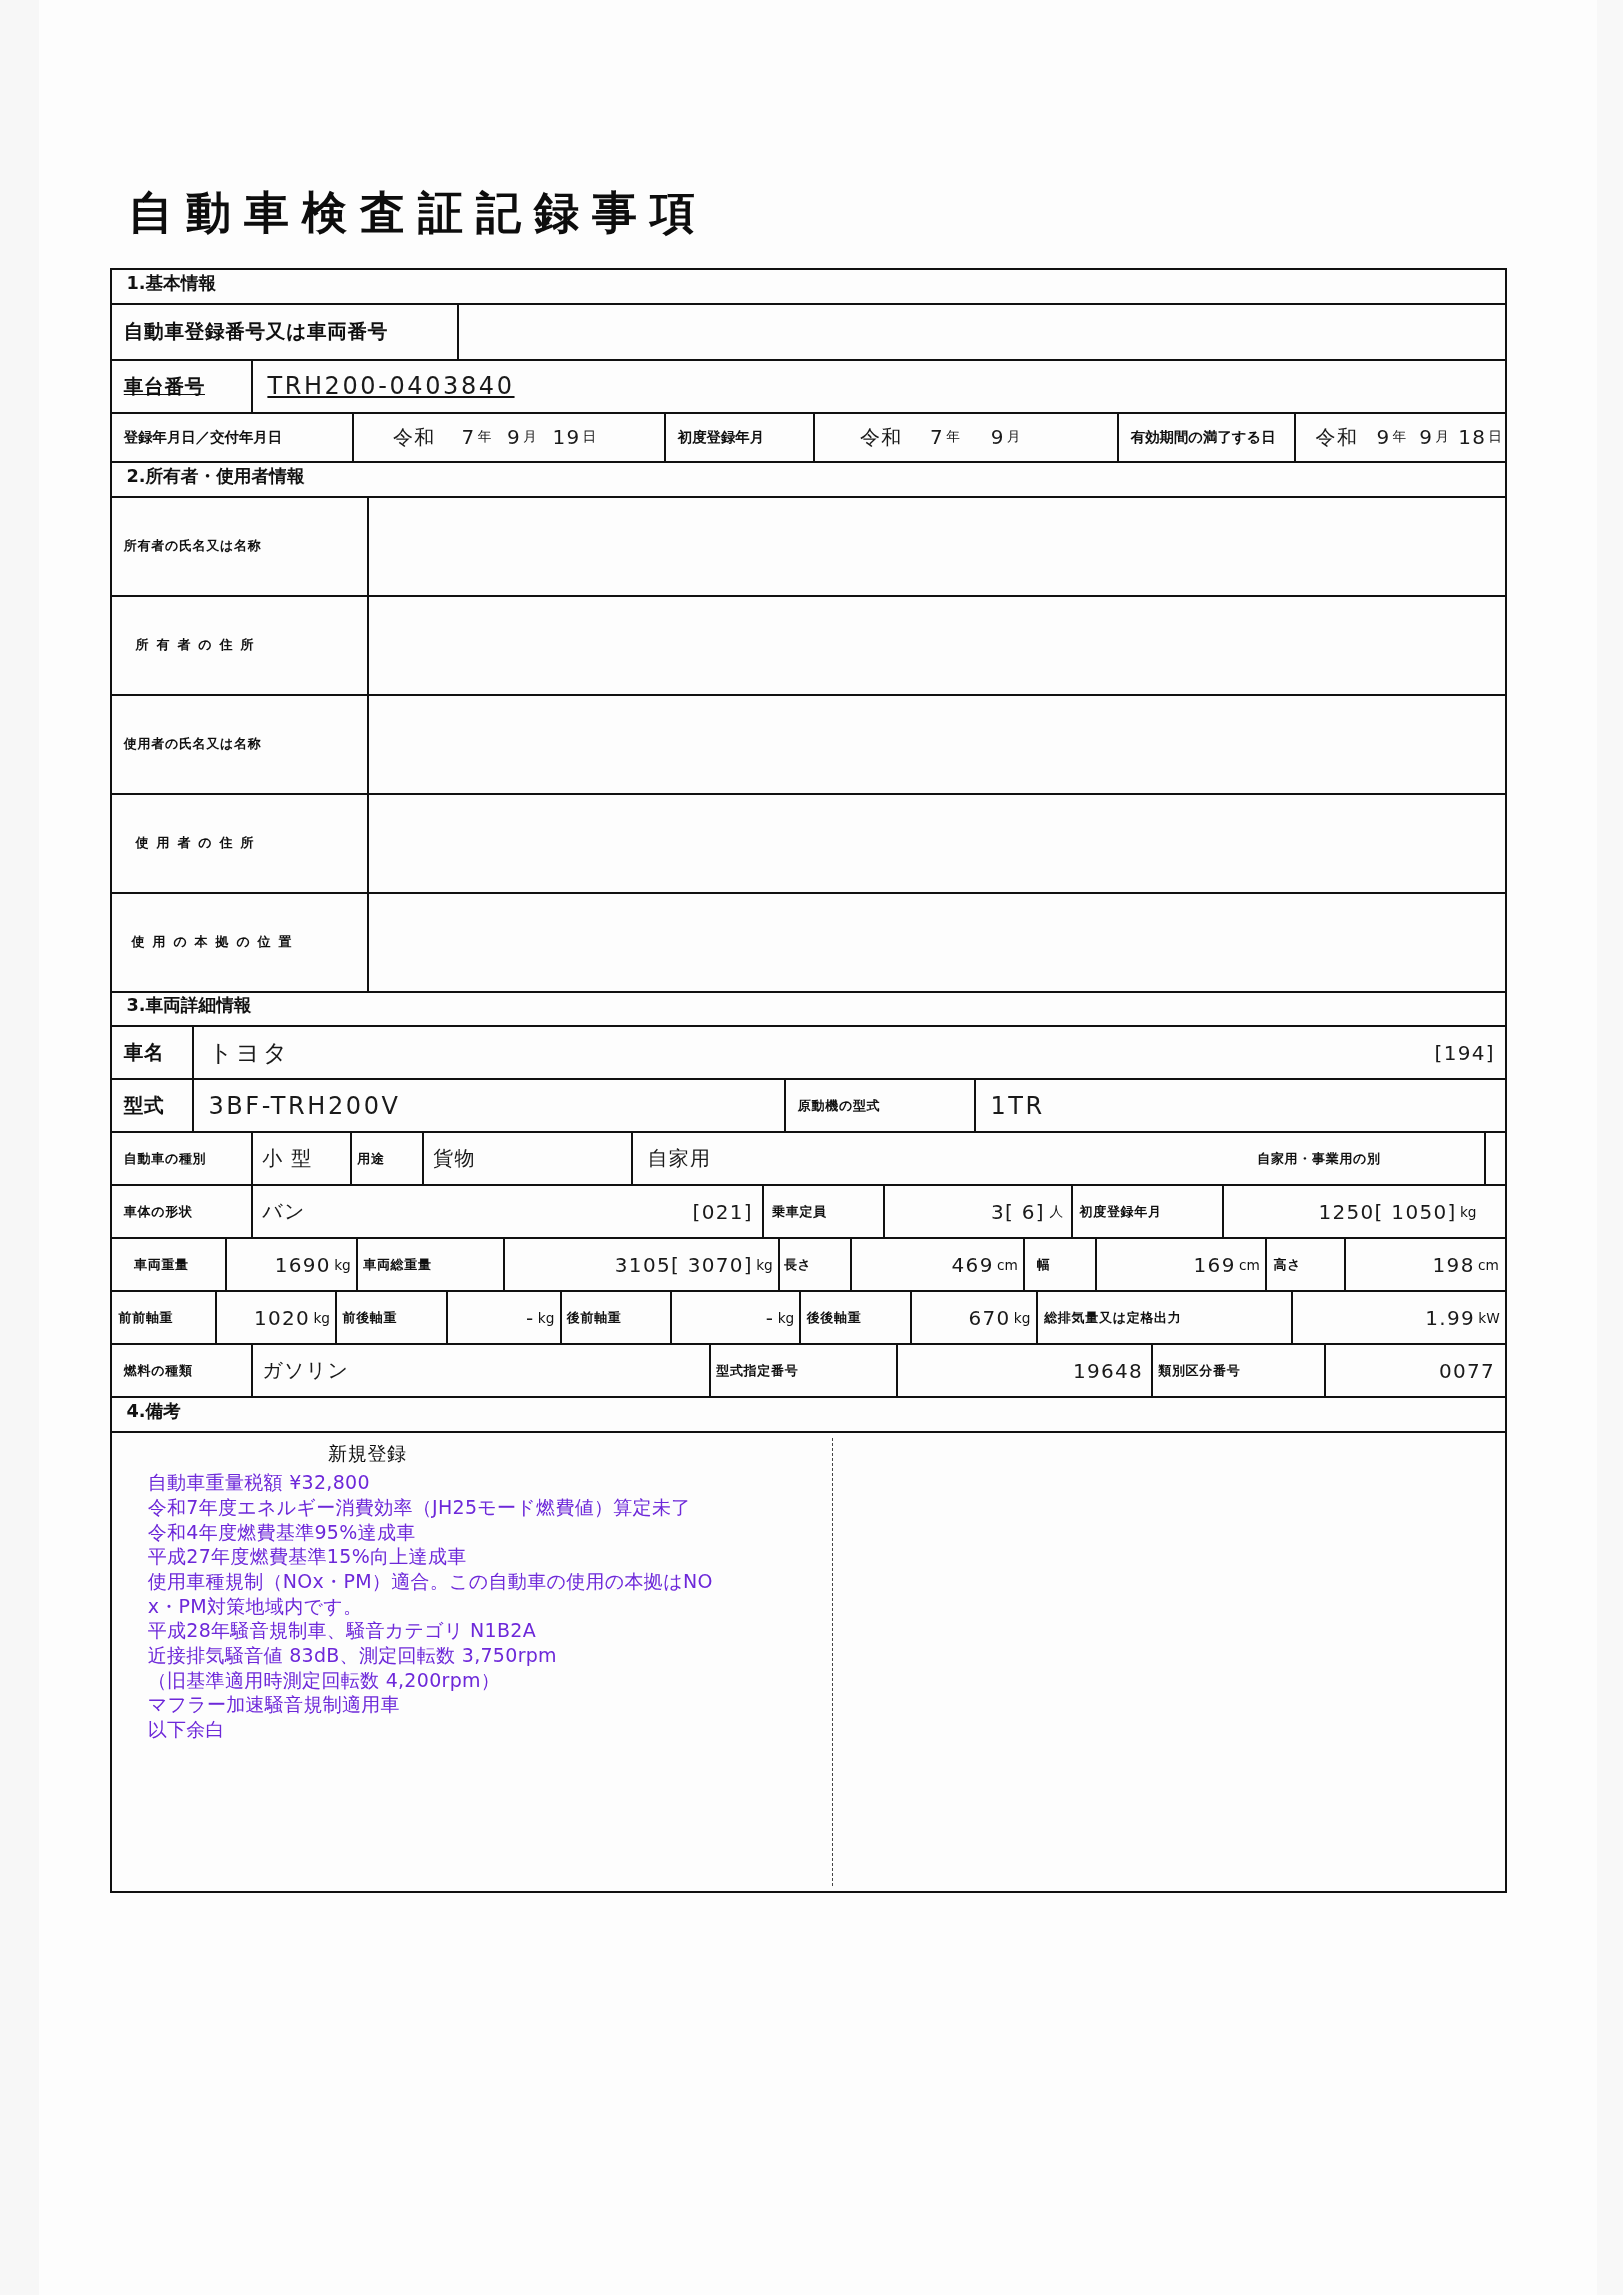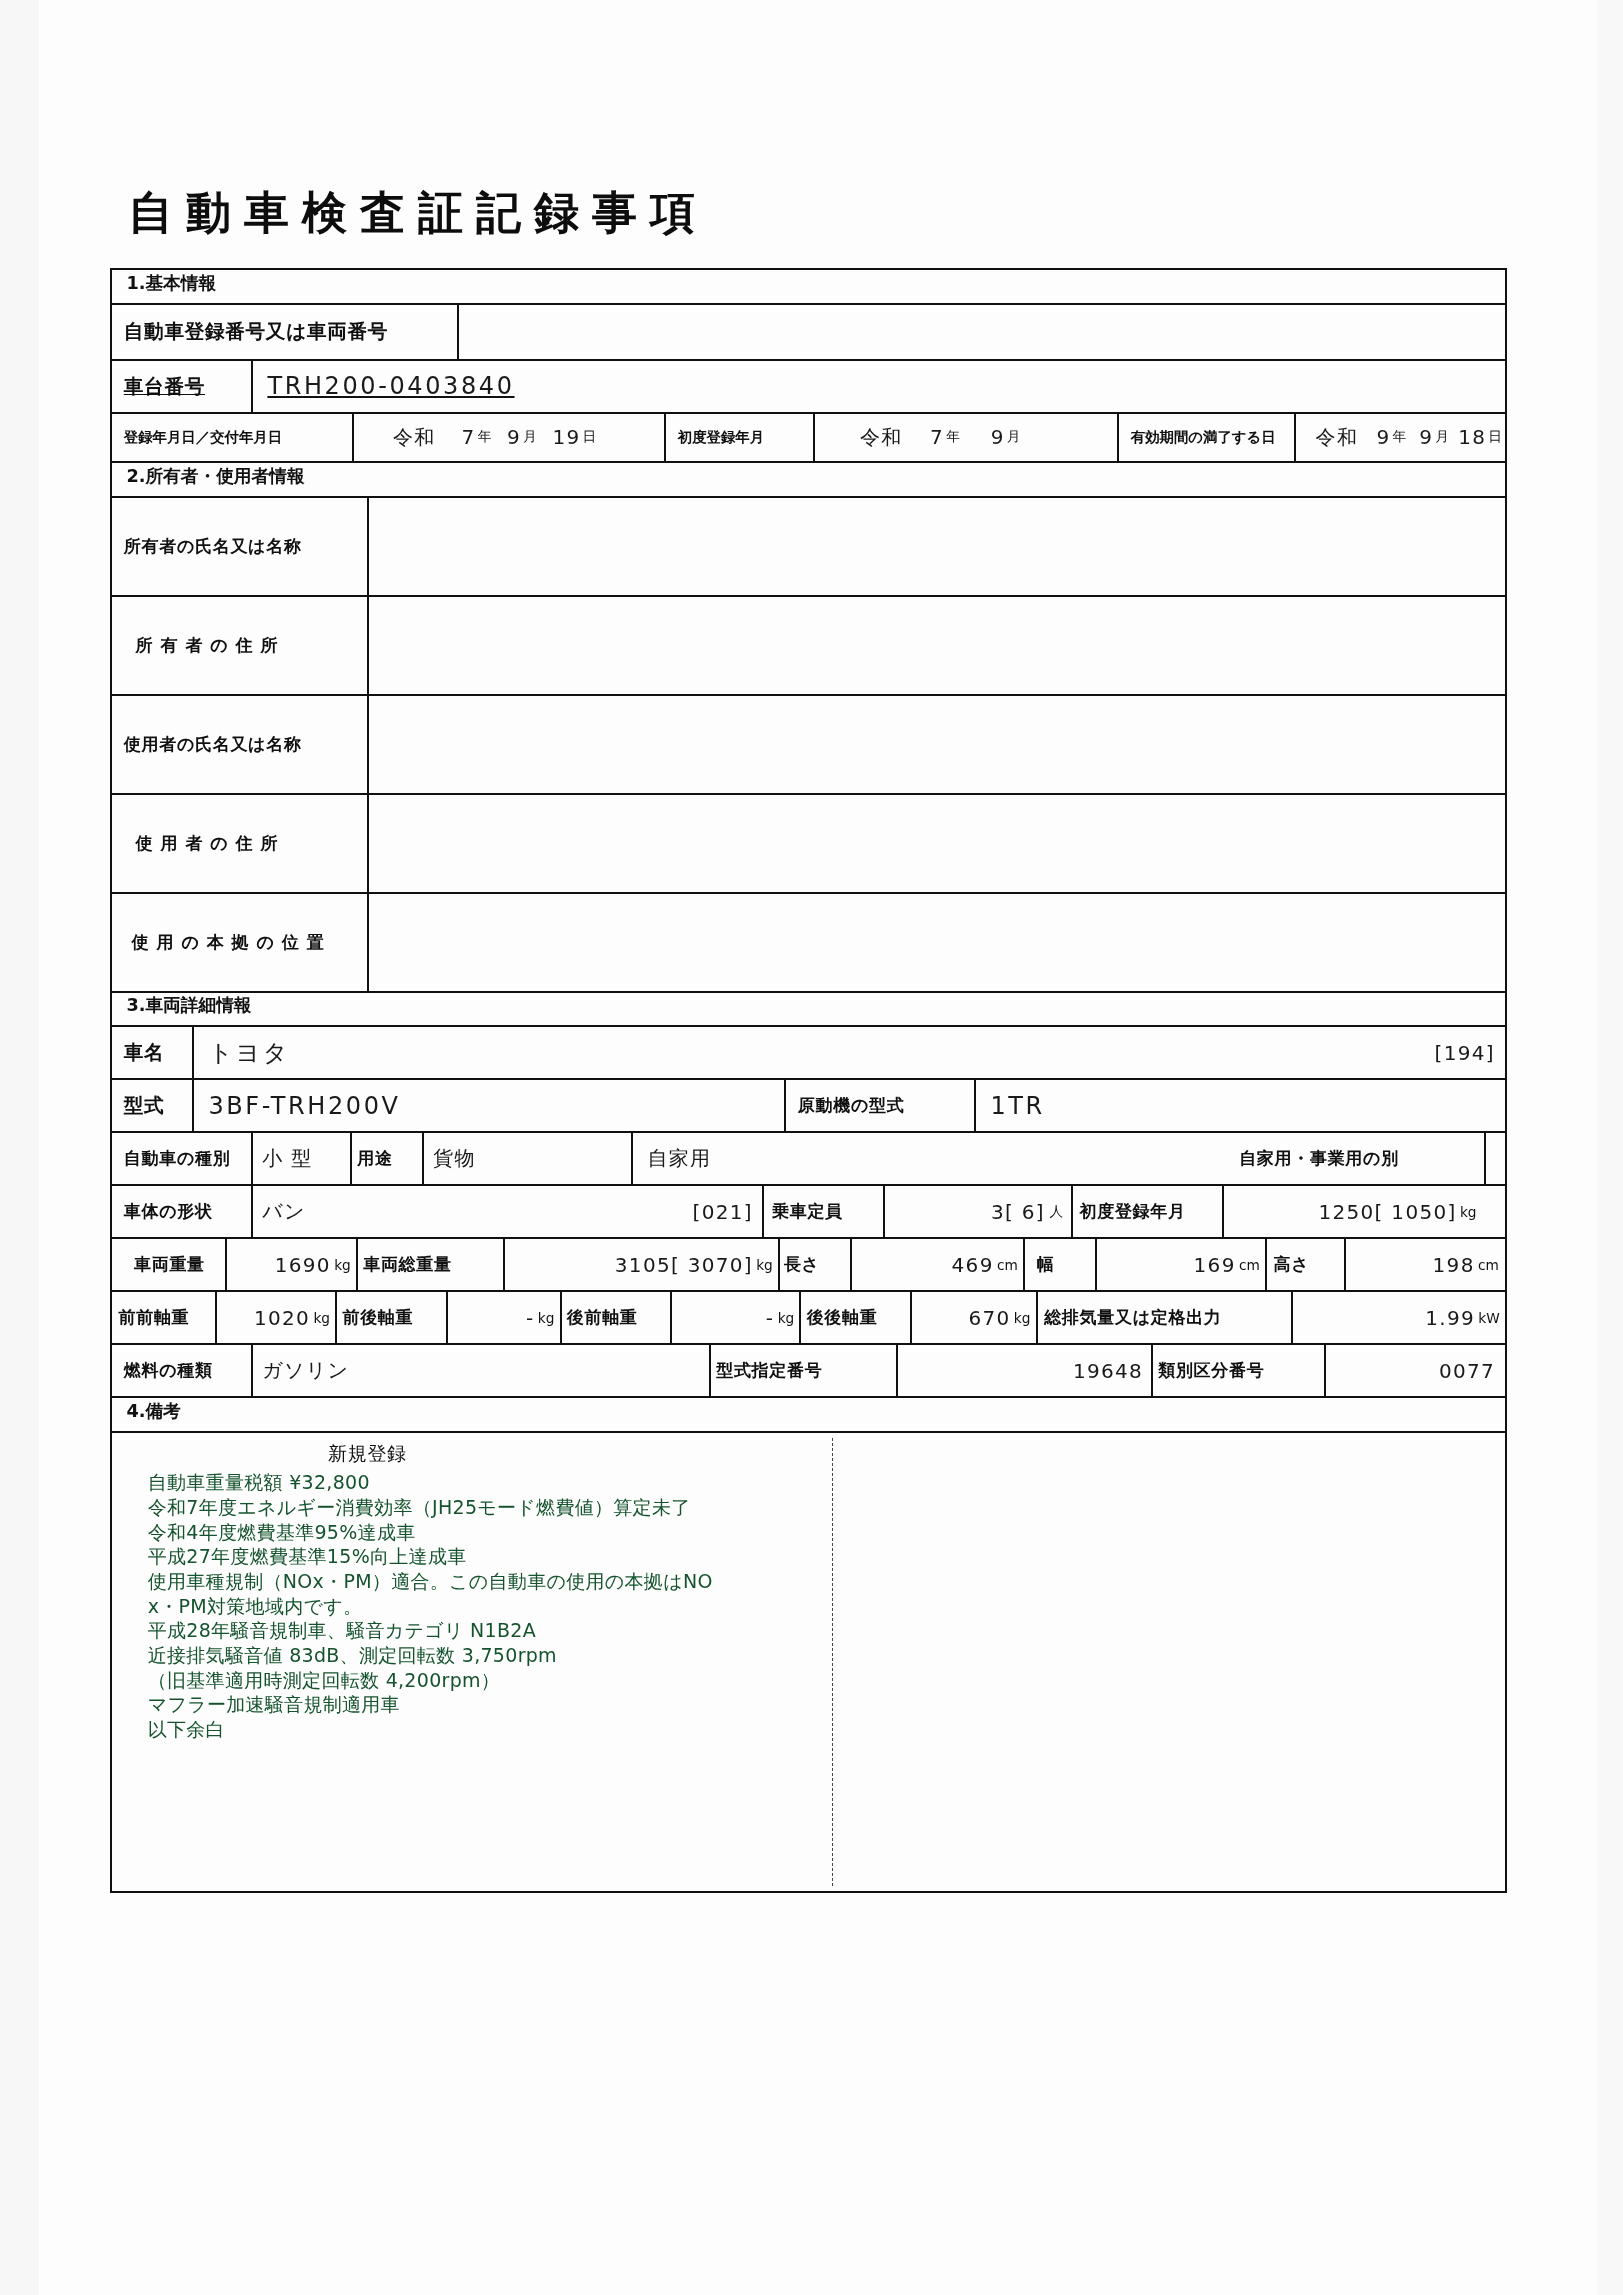--- a/index.html
+++ b/index.html
@@ -74,21 +74,21 @@
   .cell.last { border-right: none; }
 
   .lbl {
     font-size: 19.6px;
     font-weight: 700;
     white-space: nowrap;
     padding-left: 11.8px;
     letter-spacing: 0.7px;
     color: #101010;
   }
-  .lbl.sm { font-size: 17px; }
+  .lbl.sm { font-size: 13px; }
   .lbl.xs { font-size: 14.4px; letter-spacing: 0px; }
   .lbl.spaced { letter-spacing: 7.9px; }
   .lbl.center { width: 100%; justify-content: center; display: flex; padding-left: 0; }
 
   .val {
     font-size: 24px;
     letter-spacing: 2.6px;
     color: #1a1a1a;
     font-family: "DejaVu Sans", "Liberation Sans", sans-serif;
     white-space: nowrap;
@@ -112,21 +112,21 @@
     min-height: 458px;
     position: relative;
     margin-left: 20px;
   }
   .note-text {
     font-size: 19px;
     line-height: 1.30;
     white-space: pre-wrap;
     padding: 9.2px 0 0 15.7px;
     letter-spacing: 0.3px;
-    color: #14532d;
+    color: #6d28d9;
   }
   .note-new {
     position: absolute;
     left: 196px;
     top: 7.9px;
     font-size: 19px;
     letter-spacing: 0.7px;
   }
   .note-divider {
     position: absolute;

